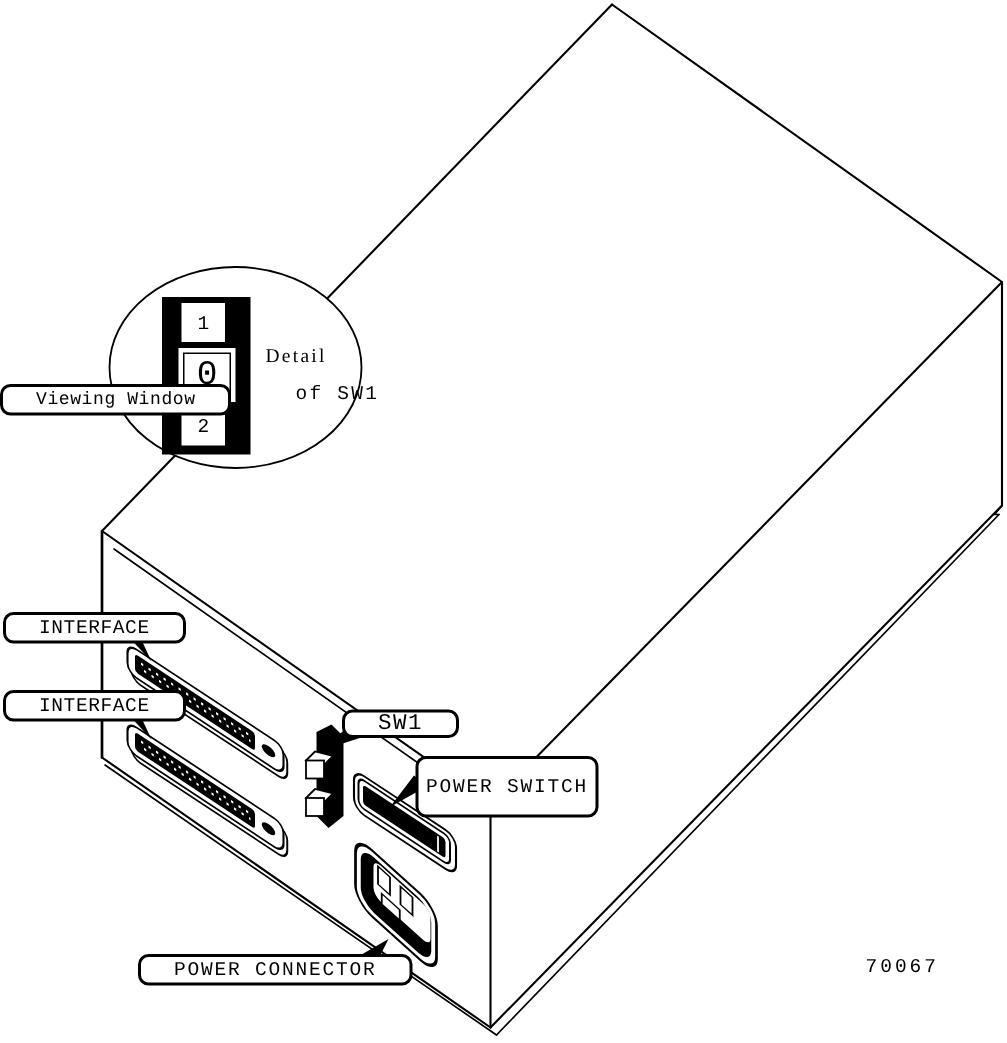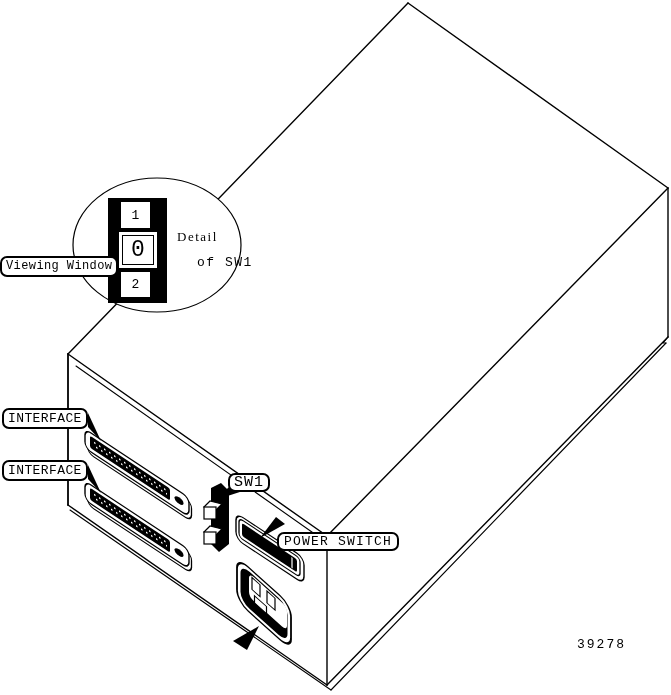--- a/index.html
+++ b/index.html
@@ -3,21 +3,21 @@
 <meta charset="utf-8">
 <style>
   html,body{margin:0;padding:0;background:#fff;}
   #figure{
     position:relative;width:671px;height:695px;background:#fff;overflow:hidden;
     font-family:"Liberation Mono","DejaVu Sans Mono",monospace;color:#000;
   }
   #lineart{position:absolute;left:0;top:0;}
   .callout{
     position:absolute;background:#fff;border:2px solid #000;border-radius:7px;
-    padding:1px 4px;font-size:13px;line-height:15px;letter-spacing:1px;
+    padding:1px 22px;font-size:13px;line-height:15px;letter-spacing:1px;
     white-space:nowrap;z-index:5;
   }
   .plain-text{position:absolute;font-size:13px;letter-spacing:1.5px;white-space:nowrap;z-index:5;}
   
   .sw-body{position:absolute;left:108px;top:198px;width:59px;height:105px;background:#000;z-index:4;}
   .sw-cell{
     position:absolute;background:#fff;color:#000;display:flex;align-items:center;justify-content:center;
     font-size:13px;z-index:5;
   }
   .sw-window{
@@ -124,18 +124,19 @@
   <div class="plain-text" style="left:173px;top:255px;margin-left:24px;">of SW1</div>
 
   <div class="callout" style="left:0px;top:256px;font-size:12px;letter-spacing:0.4px;">Viewing Window</div>
 
   <div class="callout" style="left:2px;top:408px;letter-spacing:0.4px;">INTERFACE</div>
 
   <div class="callout" style="left:2px;top:460px;letter-spacing:0.4px;">INTERFACE</div>
 
   <div class="callout" style="left:228px;top:473px;font-size:15px;line-height:13px;">SW1</div>
 
-  <div class="callout" style="left:277px;top:532px;letter-spacing:1.2px;padding:0px 5px;">POWER SWITCH</div>
+  <div class="callout" style="left:277px;top:504px;letter-spacing:1.2px;padding:11px 5px;">POWER SWITCH</div>
 
+  <div class="callout" style="left:92px;top:636px;letter-spacing:1.2px;">POWER CONNECTOR</div>
 
-  <div class="plain-text" style="left:577px;top:637px;letter-spacing:2px;">39278</div>
+  <div class="plain-text" style="left:577px;top:637px;letter-spacing:2px;">70067</div>
 
 </div>
 
 </body></html>

